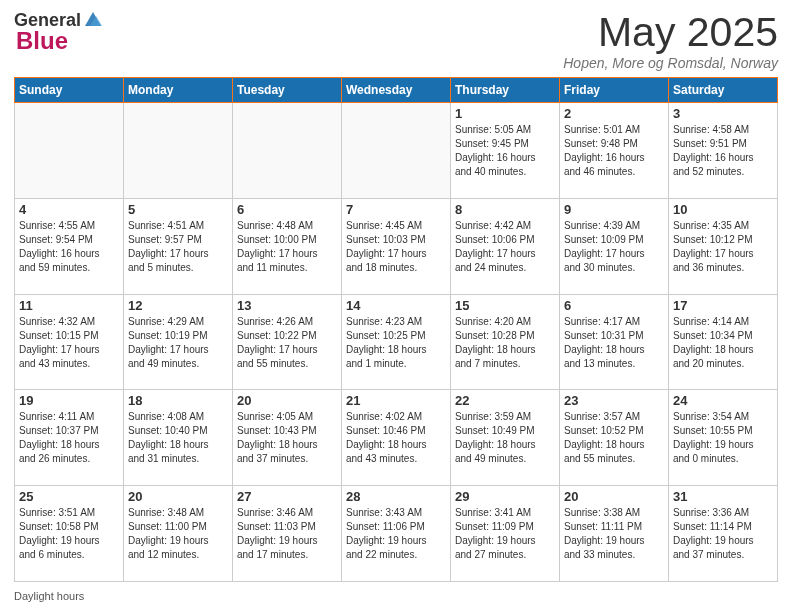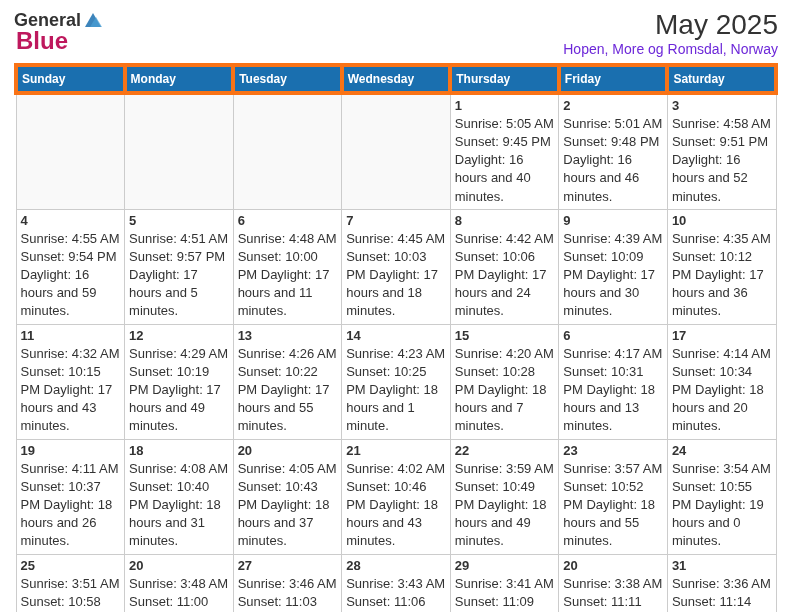--- a/index.html
+++ b/index.html
@@ -25,44 +25,45 @@
     }
     .logo {
       display: flex;
       align-items: center;
       gap: 0px;
     }
     .title-section {
       text-align: right;
     }
     .main-title {
-      font-size: 28px;
+      font-size: 41px;
       font-weight: normal;
       color: #333;
       line-height: 1.1;
     }
     .subtitle {
       font-size: 14px;
-      color: #6d28d9;
+      color: #737373;
+      font-style: italic;
     }
     .calendar {
       flex: 1;
       border: 1px solid #ccc;
       border-collapse: collapse;
       width: 100%;
       table-layout: fixed;
     }
     .calendar th {
       background-color: #1a6faf;
       color: #fff;
       font-size: 12px;
       font-weight: bold;
       padding: 5px 4px;
       text-align: left;
-      border: 4px solid #f97316;
+      border: 1px solid #f97316;
     }
     .calendar td {
       border: 1px solid #ccc;
       vertical-align: top;
       padding: 3px 4px;
       font-size: 10px;
       color: #333;
       background: #fff;
       height: 88px;
     }
@@ -70,21 +71,21 @@
       background: #f9f9f9;
     }
     .day-number {
       font-size: 13px;
       font-weight: bold;
       color: #333;
       margin-bottom: 2px;
       display: block;
     }
     .day-info {
-      font-size: 13px;
+      font-size: 10px;
       line-height: 1.4;
       color: #333;
     }
     .footer-note {
       font-size: 11px;
       color: #555;
       margin-top: 8px;
       text-align: left;
     }
     table {
@@ -92,21 +93,21 @@
       border-collapse: collapse;
     }
   </style>
 </head>
 <body>
 
 <div class="page">
   <div class="header">
     <div class="logo">
       <div style="display:flex;flex-direction:column;align-items:flex-start;">
-        <div style="display:flex;align-items:flex-end;">
+        <div style="display:flex;align-items:flex-start;">
           <span style="font-size:18px;font-weight:bold;color:#333;">General</span>
           <svg width="22" height="22" viewBox="0 0 22 22" style="margin-left:1px;margin-top:-2px;">
             <polygon points="3,18 11,4 19,18" fill="#1a6faf" opacity="0.85"></polygon>
             <polygon points="8,18 14,8 20,18" fill="#4a9fd4" opacity="0.7"></polygon>
           </svg>
         </div>
         <span style="font-size:24px;font-weight:bold;color:#be185d;margin-top:-4px;margin-left:2px;">Blue</span>
       </div>
     </div>
     <div class="title-section">

